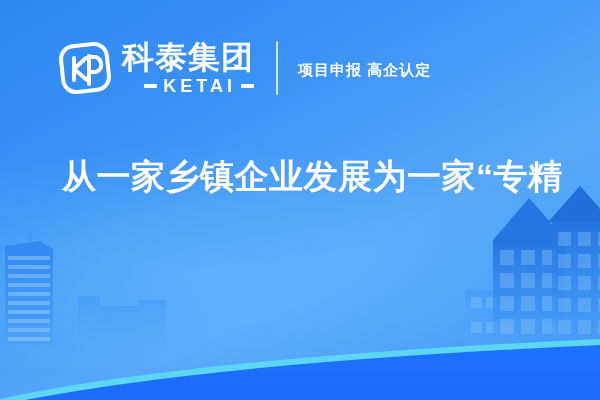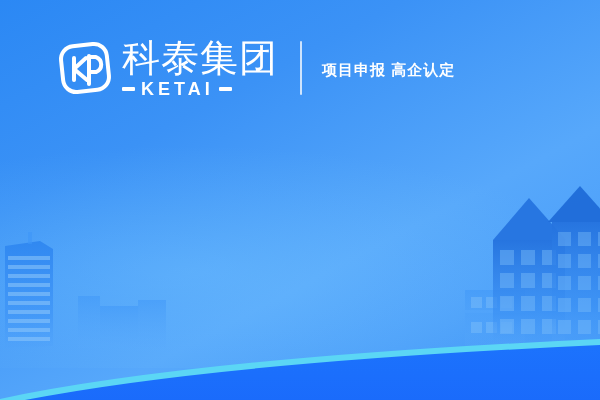--- a/index.html
+++ b/index.html
@@ -65,32 +65,33 @@
     height: 58px;
     flex: 0 0 58px;
     margin-right: 8px;
   }
   .logo-text {
     display: flex;
     flex-direction: column;
     justify-content: center;
   }
   .logo-cn {
-    font-size: 38px;
-    font-weight: normal;
+    font-size: 32px;
+    font-weight: bold;
     color: #ffffff;
     letter-spacing: 1px;
     line-height: 1.06;
     white-space: nowrap;
   }
   .logo-en-row {
     display: flex;
     align-items: center;
     margin-top: 2px;
     white-space: nowrap;
+    justify-content: flex-end;
   }
   .logo-dash {
     display: inline-block;
     width: 13px;
     height: 4px;
     background: #ffffff;
     border-radius: 1px;
   }
   .logo-en {
     font-size: 18px;
@@ -297,15 +298,16 @@
     </div>
 
     <div class="divider"></div>
 
     <div class="tagline-block">
       <div class="tagline-sub">项目申报 高企认定</div>
     </div>
   </div>
 
   <div class="headline">
+    <div class="headline-line">从一家乡镇企业发展为一家“专精</div>
   </div>
 
 </div>
 
 </body></html>

